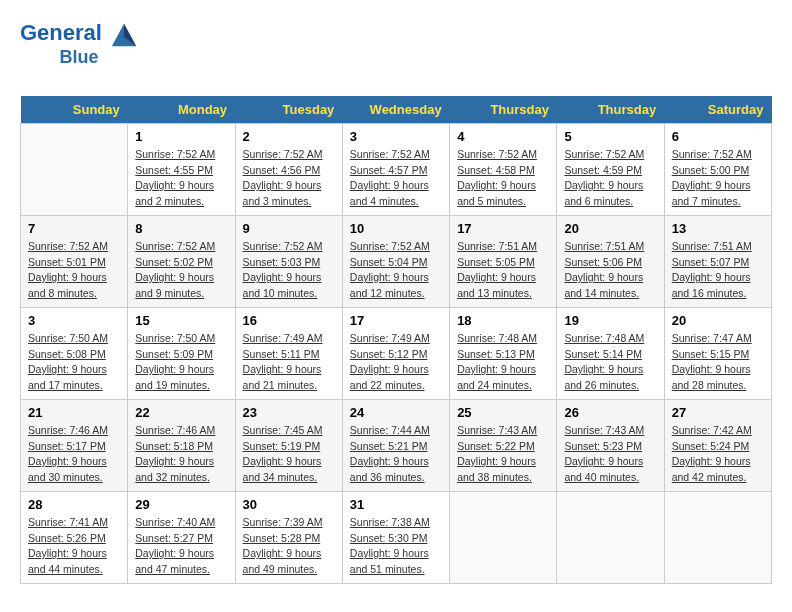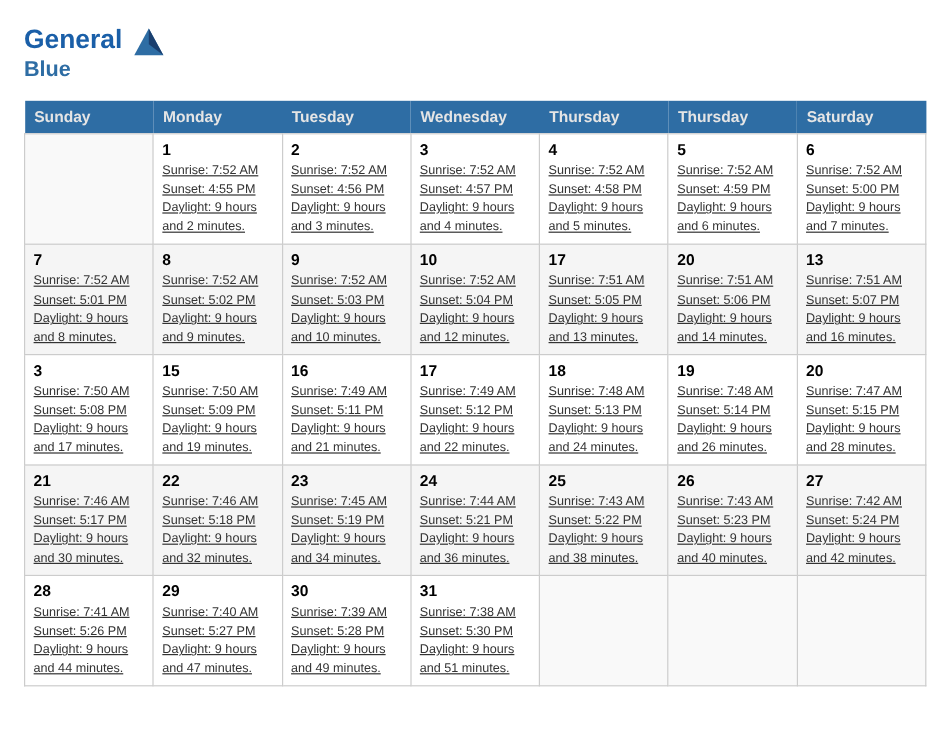--- a/index.html
+++ b/index.html
@@ -7,21 +7,21 @@
       font-family: Arial, sans-serif;
       background: #fff;
       width: 792px;
       min-height: 612px;
       padding: 20px;
     }
     .header {
       display: flex;
       justify-content: space-between;
       align-items: flex-start;
-      margin-bottom: 16px;
+      margin-bottom: 28px;
     }
     .logo {
       display: flex;
       align-items: center;
     }
     .logo-text {
       font-size: 22px;
       font-weight: bold;
       color: #333;
       line-height: 1.1;
@@ -46,22 +46,22 @@
       font-size: 15px;
       color: #555;
     }
     table {
       width: 100%;
       border-collapse: collapse;
       font-size: 11px;
     }
     thead tr th {
       background-color: #2e6da4;
-      color: #e5e5e5;
-      text-align: left;
+      color: #fde047;
+      text-align: right;
       padding: 6px 8px;
       font-size: 13px;
       font-weight: bold;
       margin-left: 22px;
     }
     tbody tr td {
       border: 1px solid #ccc;
       vertical-align: top;
       padding: 5px 7px;
       width: 107px;
@@ -93,21 +93,21 @@
 <div class="header">
   <div class="logo">
     <div>
       <div class="logo-text">
         <span>General</span>
         <svg class="logo-icon" viewBox="0 0 30 30" style="display:inline-block;vertical-align:middle;">
           <polygon points="2,28 15,4 28,28" fill="#2e6da4"></polygon>
           <polygon points="15,4 28,28 15,18" fill="#1a3f6f"></polygon>
         </svg>
       </div>
-      <div class="logo-text" style="color:#2e6da4;font-size:18px;">Blue</div>
+      <div class="logo-text" style="color:#2e6da4;font-size:18px;text-align:center;">Blue</div>
     </div>
   </div>
   <div class="title-block">
     <div class="month-title"></div>
     <div class="subtitle"></div>
   </div>
 </div>
 
 <table>
   <thead>

